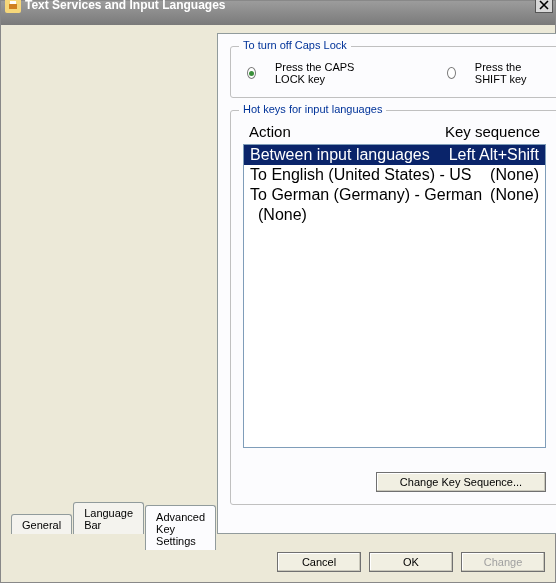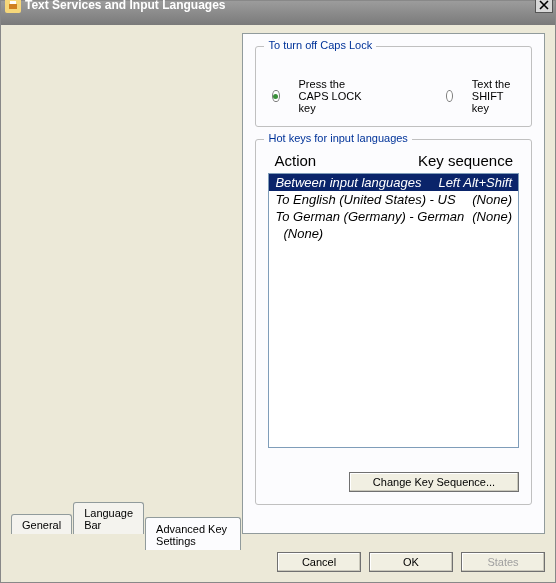--- a/index.html
+++ b/index.html
@@ -102,21 +102,20 @@
   .radio-row {
     display: flex;
     gap: 80px;
     padding: 4px 2px 0 4px;
   }
   .radio-opt {
     display: flex;
     align-items: center;
     gap: 19px;
     cursor: default;
-    margin-top: 17px;
   }
   .radio-dot {
     width: 12px; height: 12px; border-radius: 50%;
     border: 1px solid #7b7b7b;
     background: #fff;
     display: flex; align-items: center; justify-content: center;
   }
   .radio-dot.checked::after {
     content: "";
     width: 5px; height: 5px; border-radius: 50%; background: #3a8f3a;
@@ -132,22 +131,21 @@
     padding: 2px 6px 4px 6px;
     font-size: 15px;
   }
   .col-head .c-action { flex: 1; }
   .col-head .c-seq { text-align: right; }
   .listbox {
     flex: 1;
     border: 1px solid #7f9db9;
     background: #fff;
     overflow: auto;
-    font-size: 13px;
-    font-style: italic;
+    font-size: 16px;
   }
   .row {
     display: flex;
     padding: 1px 6px;
     cursor: default;
   }
   .row.selected {
     background: #0a246a;
     color: #fff;
   }
@@ -209,21 +207,21 @@
 
       <div class="groupbox">
         <span class="legend">To turn off Caps Lock</span>
         <div class="radio-row">
           <label class="radio-opt">
             <span class="radio-dot checked"></span>
             <span>Press the CAPS LOCK key</span>
           </label>
           <label class="radio-opt">
             <span class="radio-dot"></span>
-            <span>Text the SHIFT key</span>
+            <span>Press the SHIFT key</span>
           </label>
         </div>
       </div>
 
       <div class="groupbox hotkey-group">
         <span class="legend">Hot keys for input languages</span>
 
         <div class="col-head">
           <span class="c-action">Action</span>
           <span class="c-seq">Key sequence</span>
@@ -251,15 +249,15 @@
           <div class="btn" style="min-width:170px">Change Key Sequence...</div>
         </div>
       </div>
 
     </div>
   </div>
 
   <div class="dialog-buttons">
     <div class="btn">Cancel</div>
     <div class="btn">OK</div>
-    <div class="btn disabled">States</div>
+    <div class="btn disabled">Change</div>
   </div>
 </div>
 
 </body></html>

